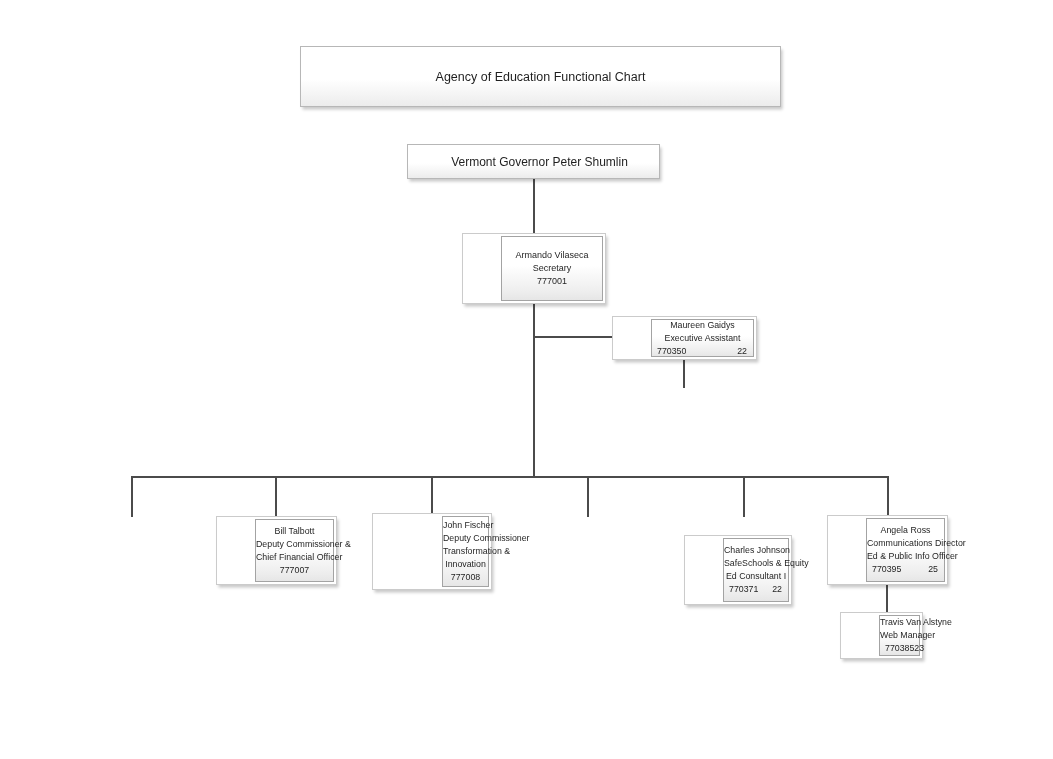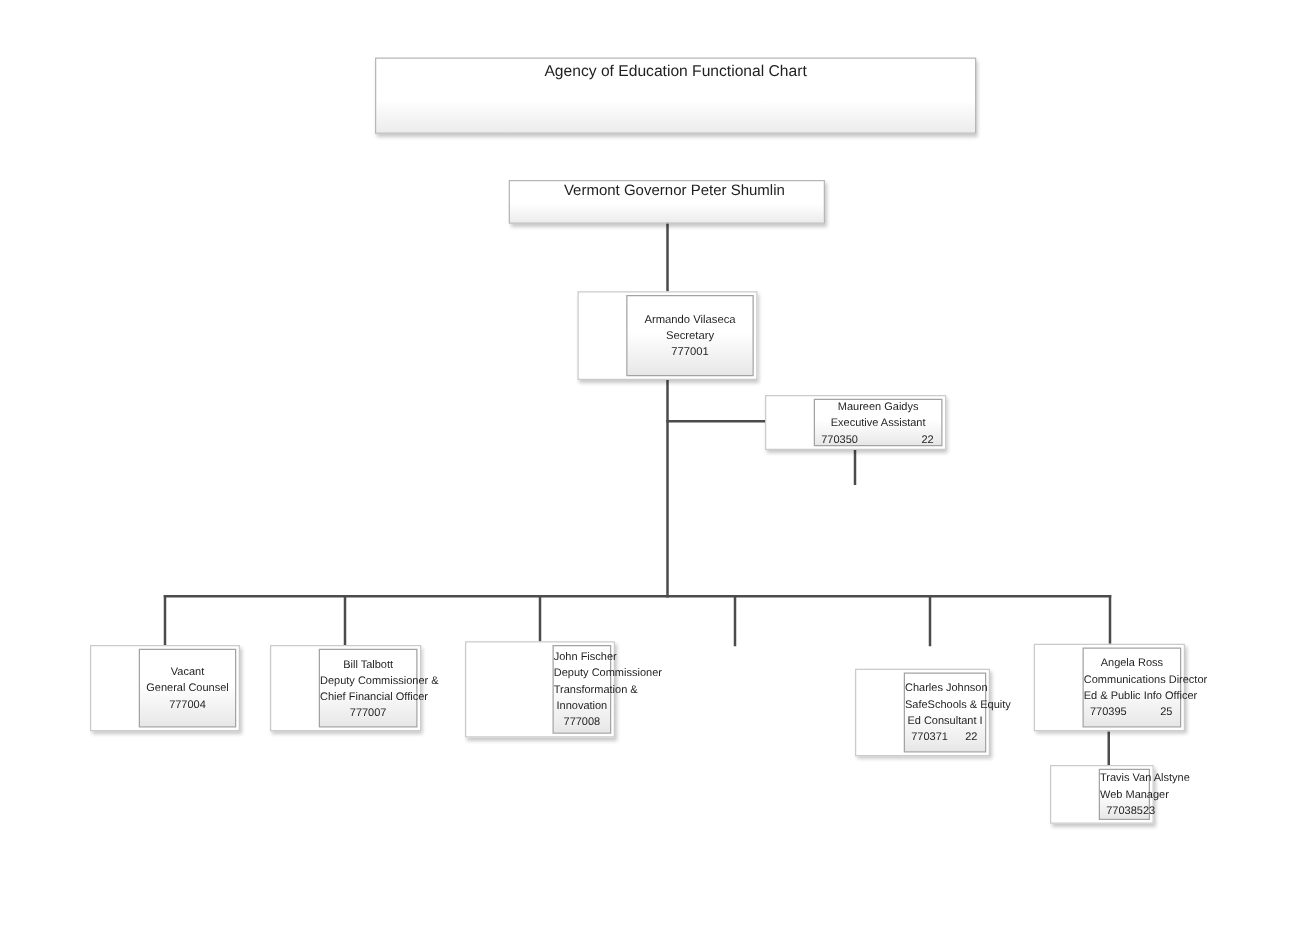--- a/index.html
+++ b/index.html
@@ -48,21 +48,21 @@
     margin-left: 36px;
   }
   
   .plain {
     position: absolute;
     border: 1px solid #b7b7b7;
     background: linear-gradient(to bottom, #ffffff 55%, #ececec 100%);
     box-sizing: border-box;
     box-shadow: 1.5px 2.5px 3px rgba(0,0,0,0.22);
     display: flex;
-    flex-direction: row;
+    flex-direction: column;
     justify-content: center;
     text-align: center;
   }
   .title-box { font-size: 12.5px; line-height: 20px; }
   .gov-box   { font-size: 12px; }
   .sec-inner { font-size: 9px; }
   .numrow {
     display: flex;
     justify-content: space-between;
     padding: 0 6px 0 5px;
@@ -107,27 +107,20 @@
       <div>Maureen Gaidys</div>
       <div>Executive Assistant</div>
       <div class="numrow">
         <span>770350</span>
         <span>22</span>
       </div>
     </div>
   </div>
 
 
-  <div class="node" style="left:72px; top:516px; width:120px; height:69px;">
-    <div class="node-inner">
-      <div>Vacant</div>
-      <div>General Counsel</div>
-      <div>777004</div>
-    </div>
-  </div>
 
   <div class="node" style="left:216px; top:516px; width:121px; height:69px;">
     <div class="node-inner">
       <div>Bill Talbott</div>
       <div>Deputy Commissioner &amp;</div>
       <div>Chief Financial Officer</div>
       <div>777007</div>
     </div>
   </div>
 

